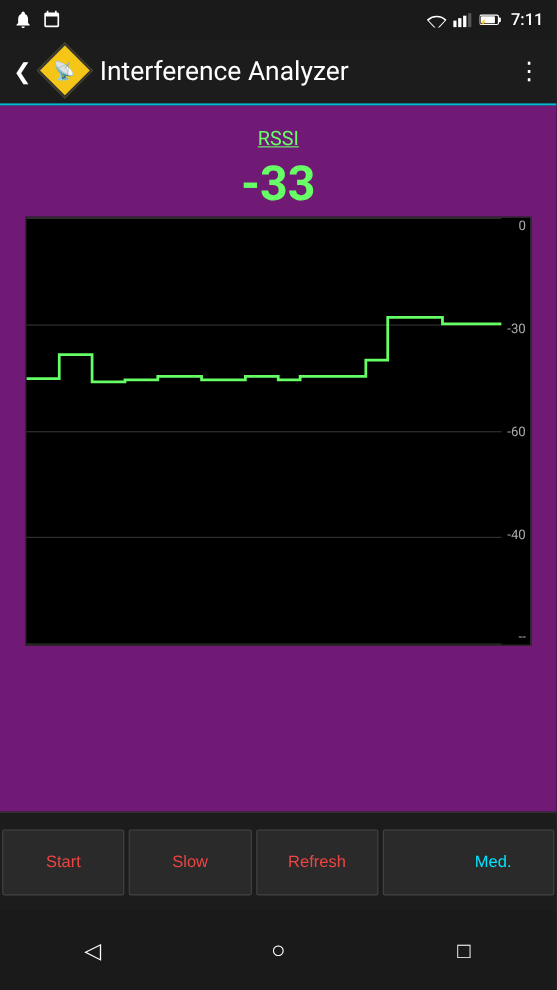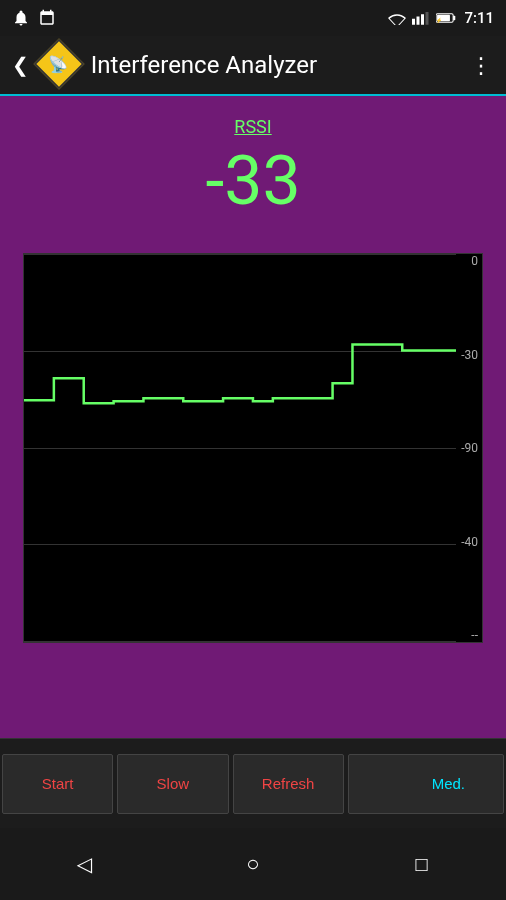--- a/index.html
+++ b/index.html
@@ -74,23 +74,23 @@
     }
 
     .rssi-label {
       color: #66ff66;
       font-size: 18px;
       text-decoration: underline;
       margin-bottom: 4px;
     }
     .rssi-value {
       color: #66ff66;
-      font-size: 68px;
-      font-weight: 400;
-      margin-bottom: 32px;
+      font-size: 44px;
+      font-weight: 700;
+      margin-bottom: 4px;
     }
 
     
     .chart-container {
       width: 460px;
       height: 390px;
       background: #000;
       border: 1px solid #333;
       position: relative;
       margin-bottom: 0;
@@ -258,21 +258,21 @@
       <div class="chart-grid-line"></div>
       <div class="chart-grid-line"></div>
       <div class="chart-grid-line"></div>
       <div class="chart-grid-line"></div>
       <div class="chart-grid-line"></div>
     </div>
 
     <div class="chart-y-labels">
       <span class="chart-y-label">0</span>
       <span class="chart-y-label">-30</span>
-      <span class="chart-y-label">-90</span>
+      <span class="chart-y-label">-60</span>
       <span class="chart-y-label">-40</span>
       <span class="chart-y-label">--</span>
     </div>
 
     <svg class="chart-svg" viewBox="0 0 434 390" preserveAspectRatio="none">
 
       <polyline points="0,147 30,147 30,125 60,125 60,150 90,150 90,148 120,148 120,145 150,145 160,145 160,148 200,148 200,145 230,145 230,148 250,148 250,145 280,145 310,145 310,130 330,130 330,91 360,91 380,91 380,97 434,97" fill="none" stroke="#66ff66" stroke-width="2.5" vector-effect="non-scaling-stroke"></polyline>
     </svg>
   </div>
 </div>

